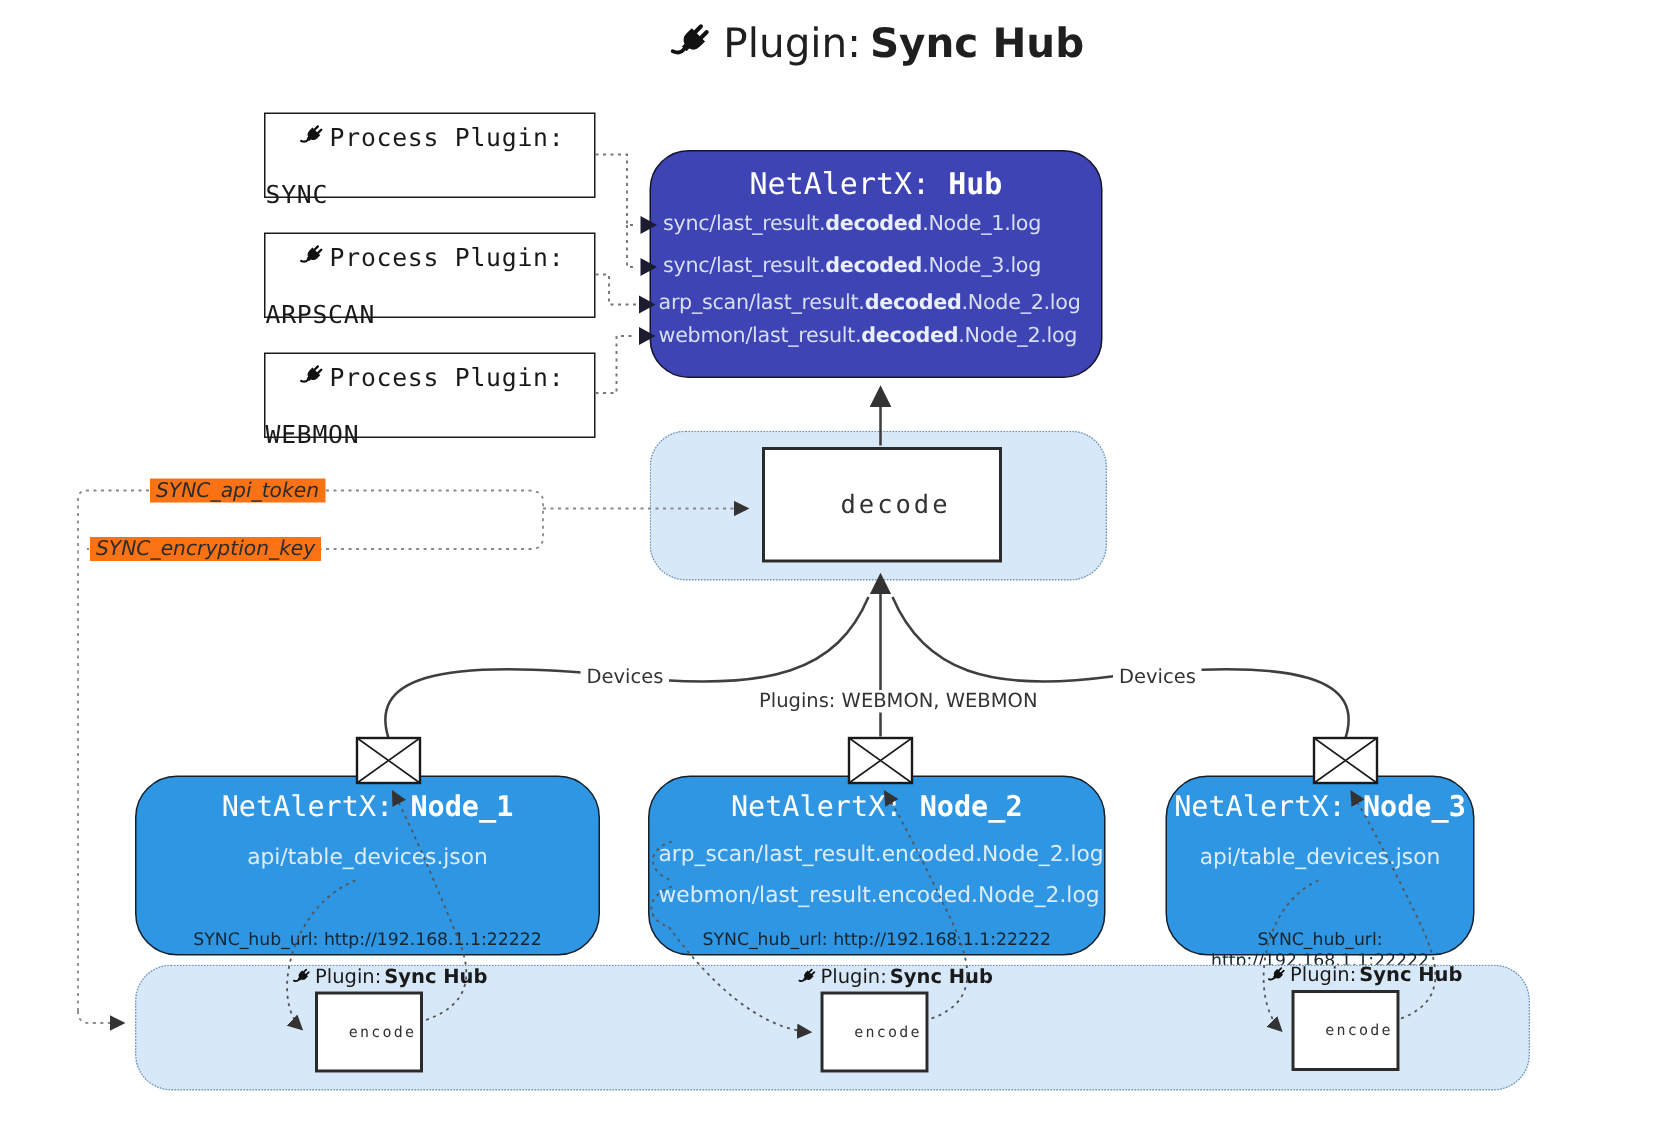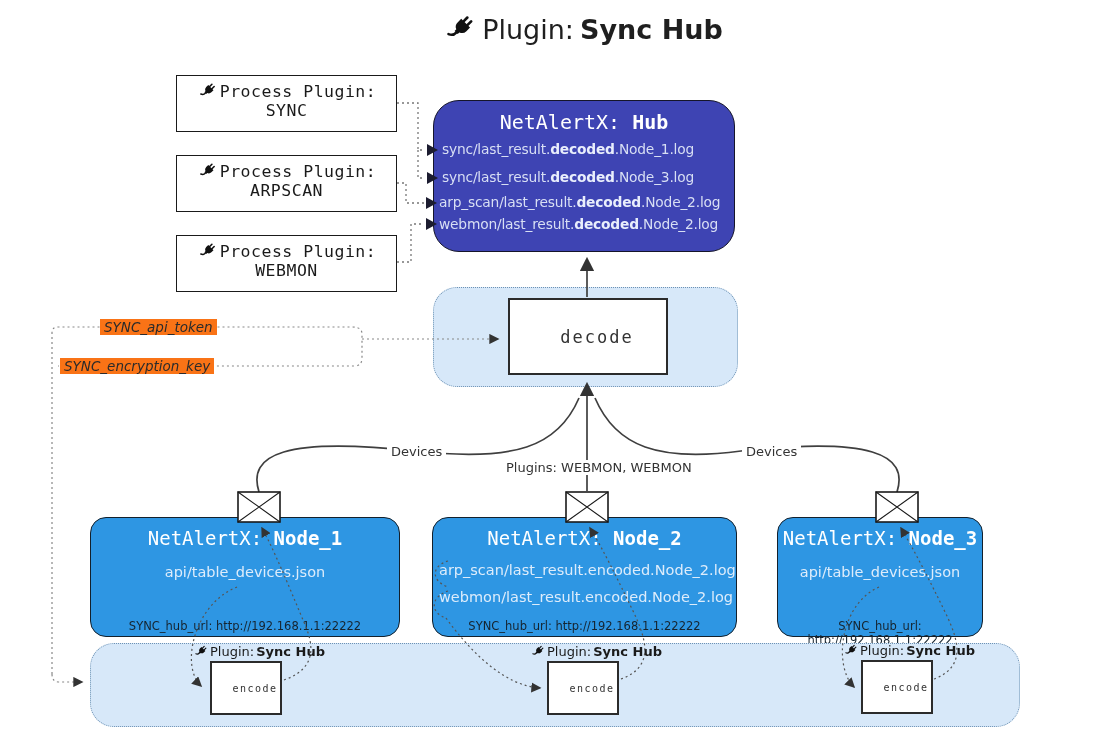--- a/index.html
+++ b/index.html
@@ -10,21 +10,21 @@
   
   .title-row{position:absolute;top:12px;left:0;right:0;display:flex;justify-content:center;
              align-items:center;gap:6px;transform:translateX(24px);font-size:27px;color:#1f1f1f;}
   .title-row b{font-weight:700;}
 
   
   .pp-box{position:absolute;left:176px;width:221px;height:57px;background:#fff;
           border:1.7px solid #1a1a1a;box-sizing:border-box;}
   .pp-l1{display:flex;align-items:center;justify-content:center;gap:3px;margin-top:5px;
          font-size:16.5px;letter-spacing:.5px;}
-  .pp-l2{text-align:center;font-size:16.5px;letter-spacing:.5px;margin-top:0;}
+  .pp-l2{text-align:left;font-size:16.5px;letter-spacing:.5px;margin-top:19px;}
 
   
   .hub-url{position:absolute;left:433px;top:76px;width:302px;text-align:center;
            font-size:10.5px;color:#222;}
   .hub{position:absolute;left:433px;top:100px;width:302px;height:152px;background:#3e44b3;
        border:1.7px solid #15152a;border-radius:26px;box-sizing:border-box;color:#fff;}
   .hub-title{text-align:center;margin-top:9px;font-size:20px;color:#fff;}
   .hub-title b{font-weight:700;}
   .hub-row{position:absolute;left:8px;right:2px;height:20px;font-size:13.8px;
            letter-spacing:-.2px;color:#d8dff4;white-space:nowrap;}
@@ -38,21 +38,21 @@
   .decode-box{left:508px;top:298px;width:160px;height:77px;font-size:17px;letter-spacing:2px;}
 
   
   .secret{position:absolute;background:#f97316;padding:0 4px;font-size:13.5px;color:#2b2b2b;z-index:6;font-style:italic;}
 
   
   .edge-label{position:absolute;background:#fff;padding:0 4px;font-size:13px;color:#333;z-index:6;white-space:nowrap;}
 
   
   .node{position:absolute;top:517px;height:120px;background:#2e96e3;border:1.7px solid #13202c;
-        border-radius:16px;box-sizing:border-box;color:#fff;}
+        border-radius:28px;box-sizing:border-box;color:#fff;}
   .node-title{text-align:center;margin-top:9px;font-size:19px;white-space:nowrap;}
   .node-title b{font-weight:700;}
   .node-file{position:absolute;left:6px;right:6px;font-size:14.5px;color:#ddecfb;white-space:nowrap;}
   .nf-center{text-align:center;}
   .node-huburl{position:absolute;left:0;right:0;top:101px;text-align:center;font-size:11.5px;
                color:#16242f;}
 
   
   .band-bottom{position:absolute;left:90px;top:643px;width:930px;height:84px;}
   .enc-label{position:absolute;display:flex;align-items:center;gap:2px;font-size:13px;

